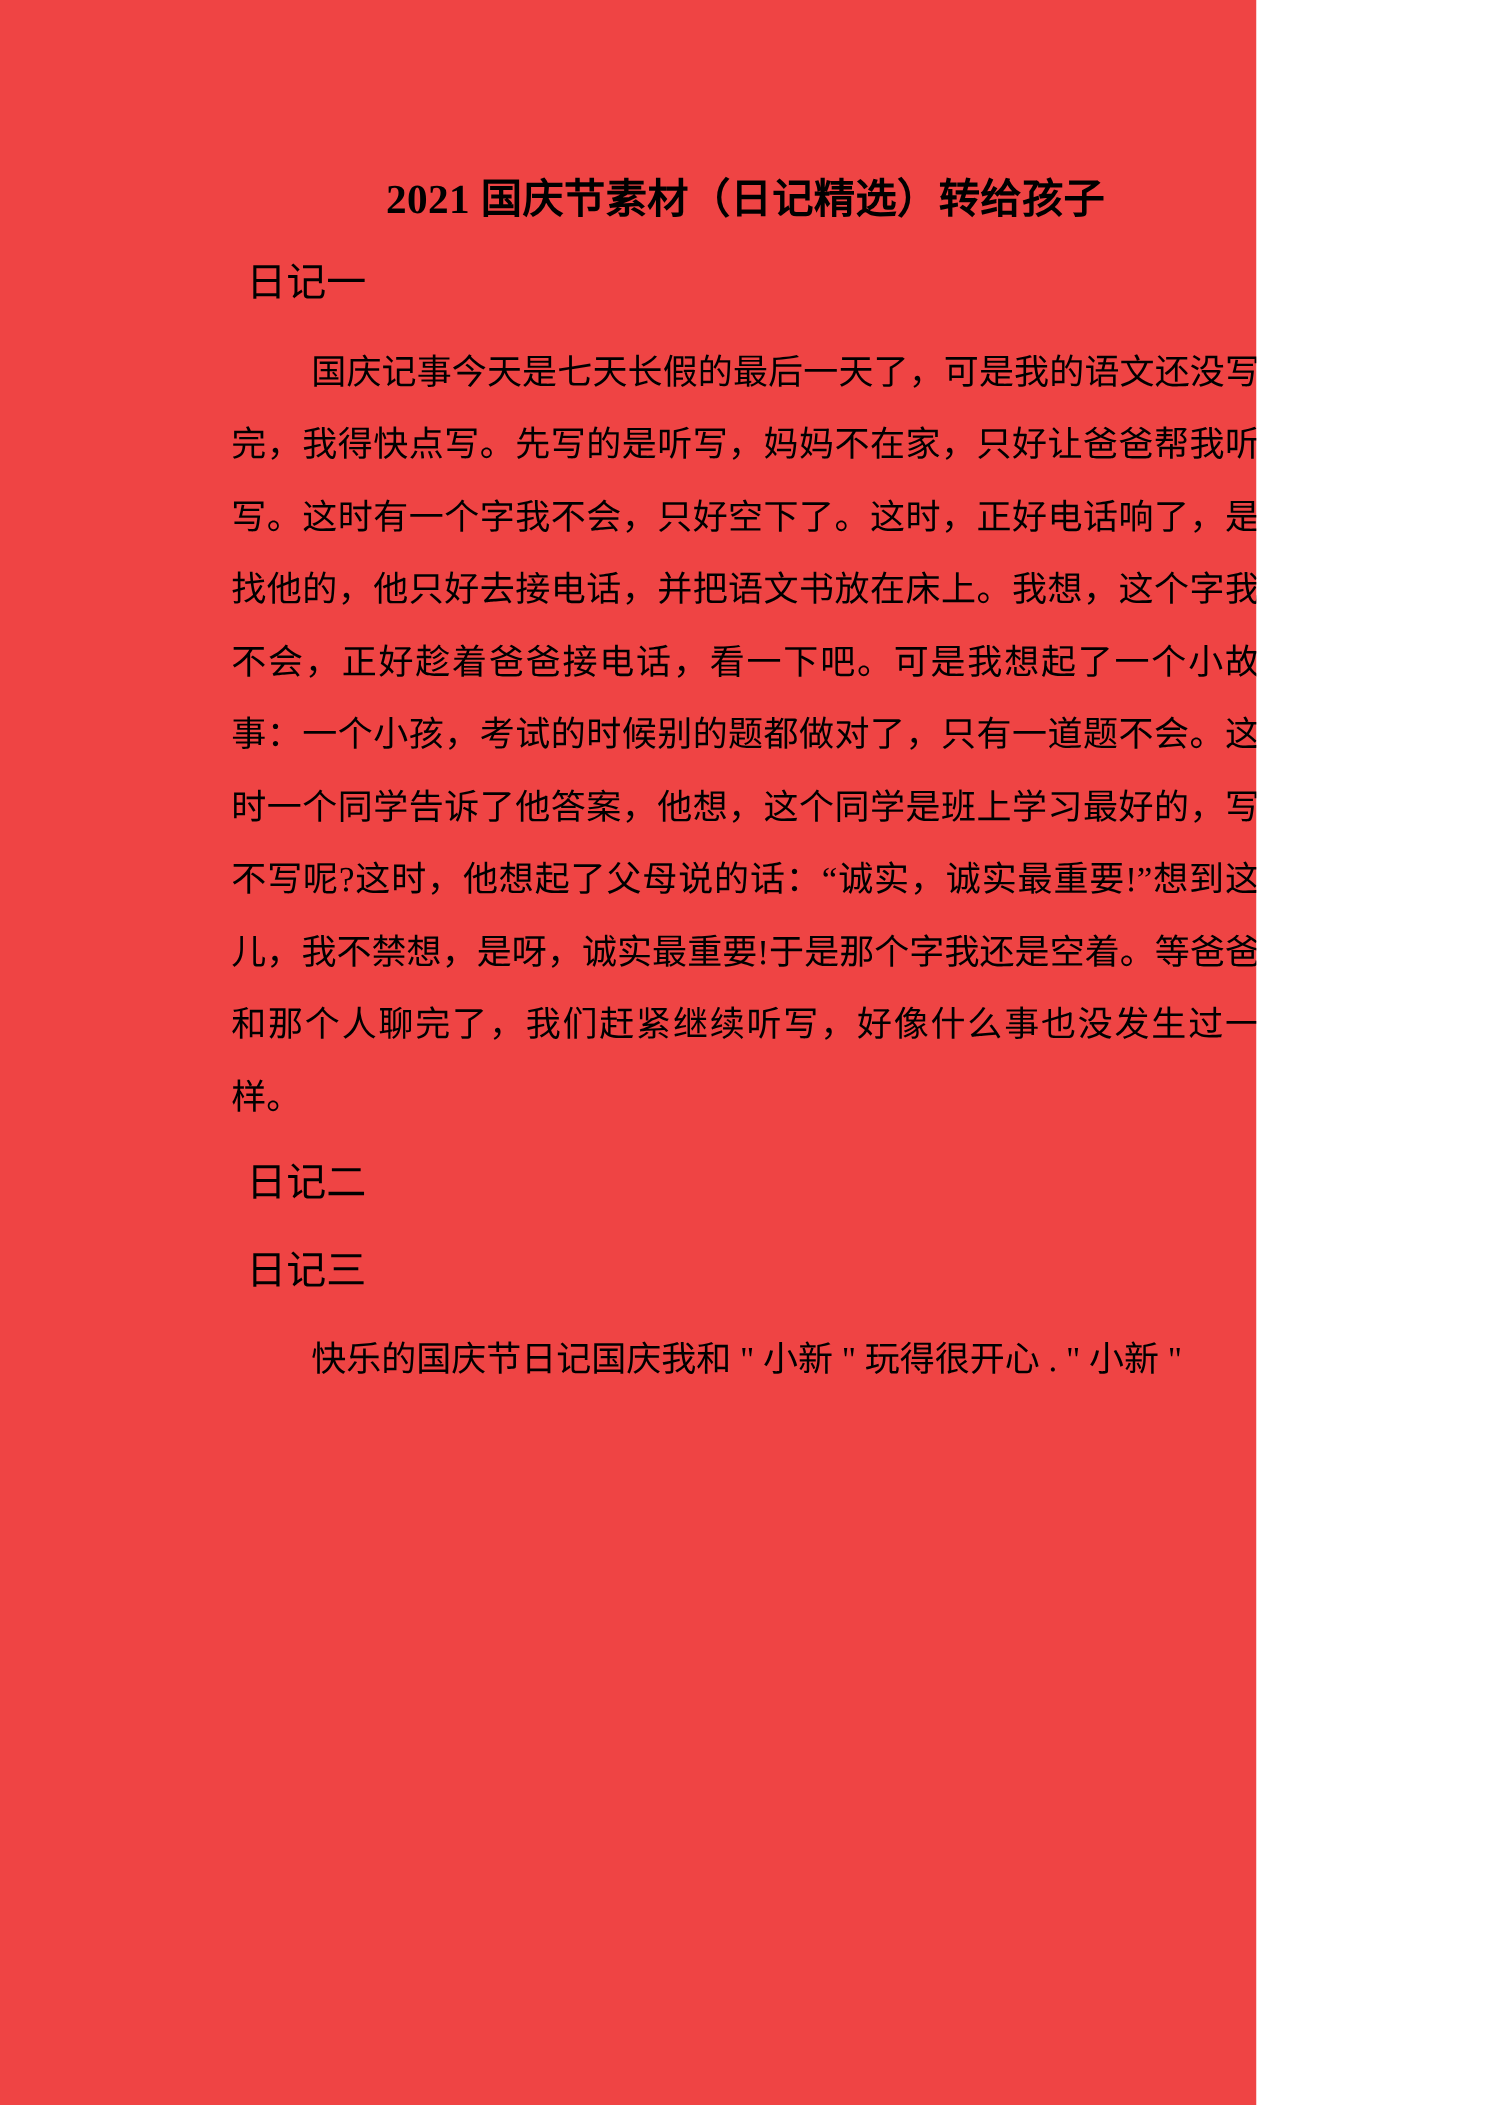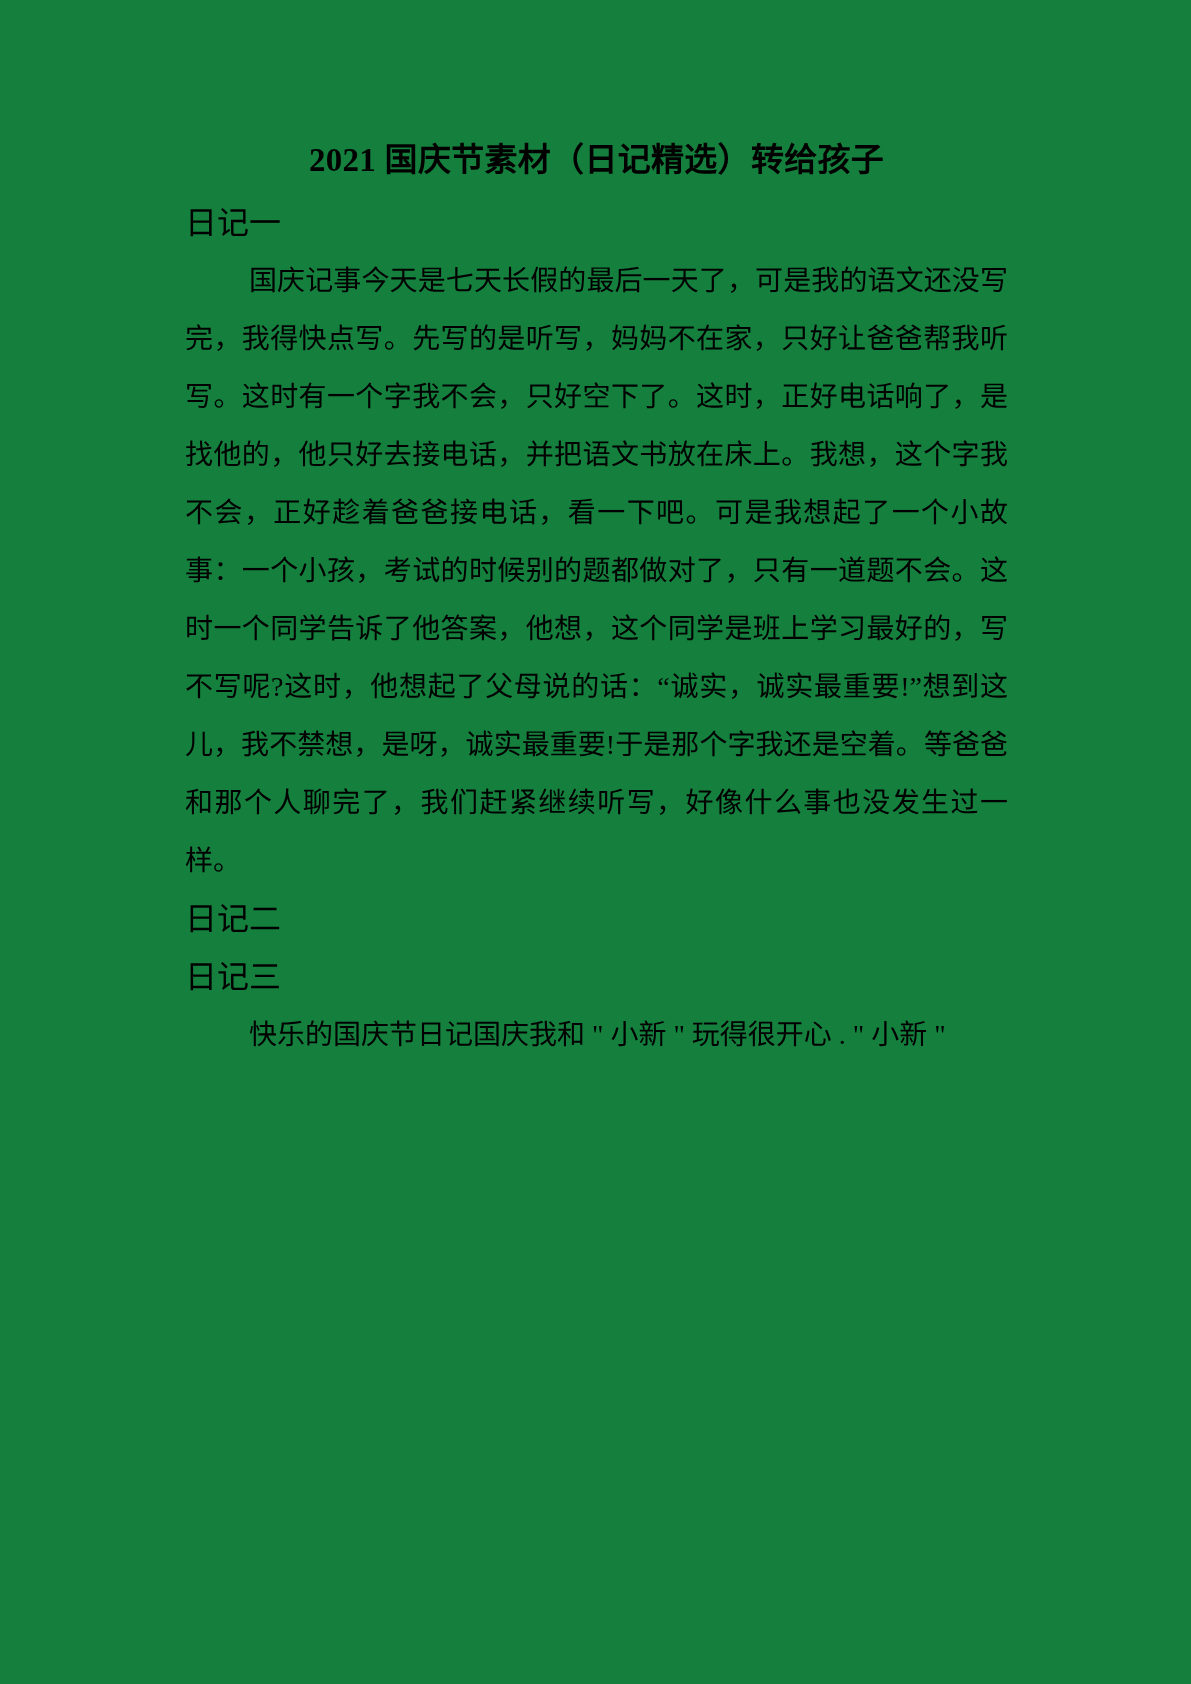--- a/index.html
+++ b/index.html
@@ -4,23 +4,23 @@
 <title>2021 国庆节素材（日记精选）转给孩子</title>
 <style>
   html, body {
     margin: 0;
     padding: 0;
     background: #ffffff;
   }
 
   .page {
     position: relative;
-    width: 1191px;
+    width: 1005px;
     height: 1684px;
-    background: #15803d;
+    background: #ef4444;
     overflow: hidden;
     box-sizing: border-box;
   }
 
   .content {
     position: absolute;
     left: 185px;
     top: 132px;
     width: 823px;
   }
@@ -31,27 +31,27 @@
     font-size: 33px;
     line-height: 56px;
     text-align: center;
     color: #000000;
     margin: 0 0 6px 0;
     letter-spacing: 0.3px;
     white-space: pre-wrap;
   }
 
   .section-heading {
-    font-family: Liberation Sans, sans-serif;
+    font-family: Liberation Mono, monospace;
     font-weight: normal;
     font-size: 32px;
     line-height: 58px;
     color: #000000;
     text-align: left;
-    margin: 0;
+    margin: 12px;
     white-space: pre-wrap;
   }
 
   .body-para {
     font-family: "Liberation Serif", "DejaVu Serif", serif;
     font-weight: normal;
     font-size: 28px;
     line-height: 58px;
     color: #000000;
     margin: 0;

